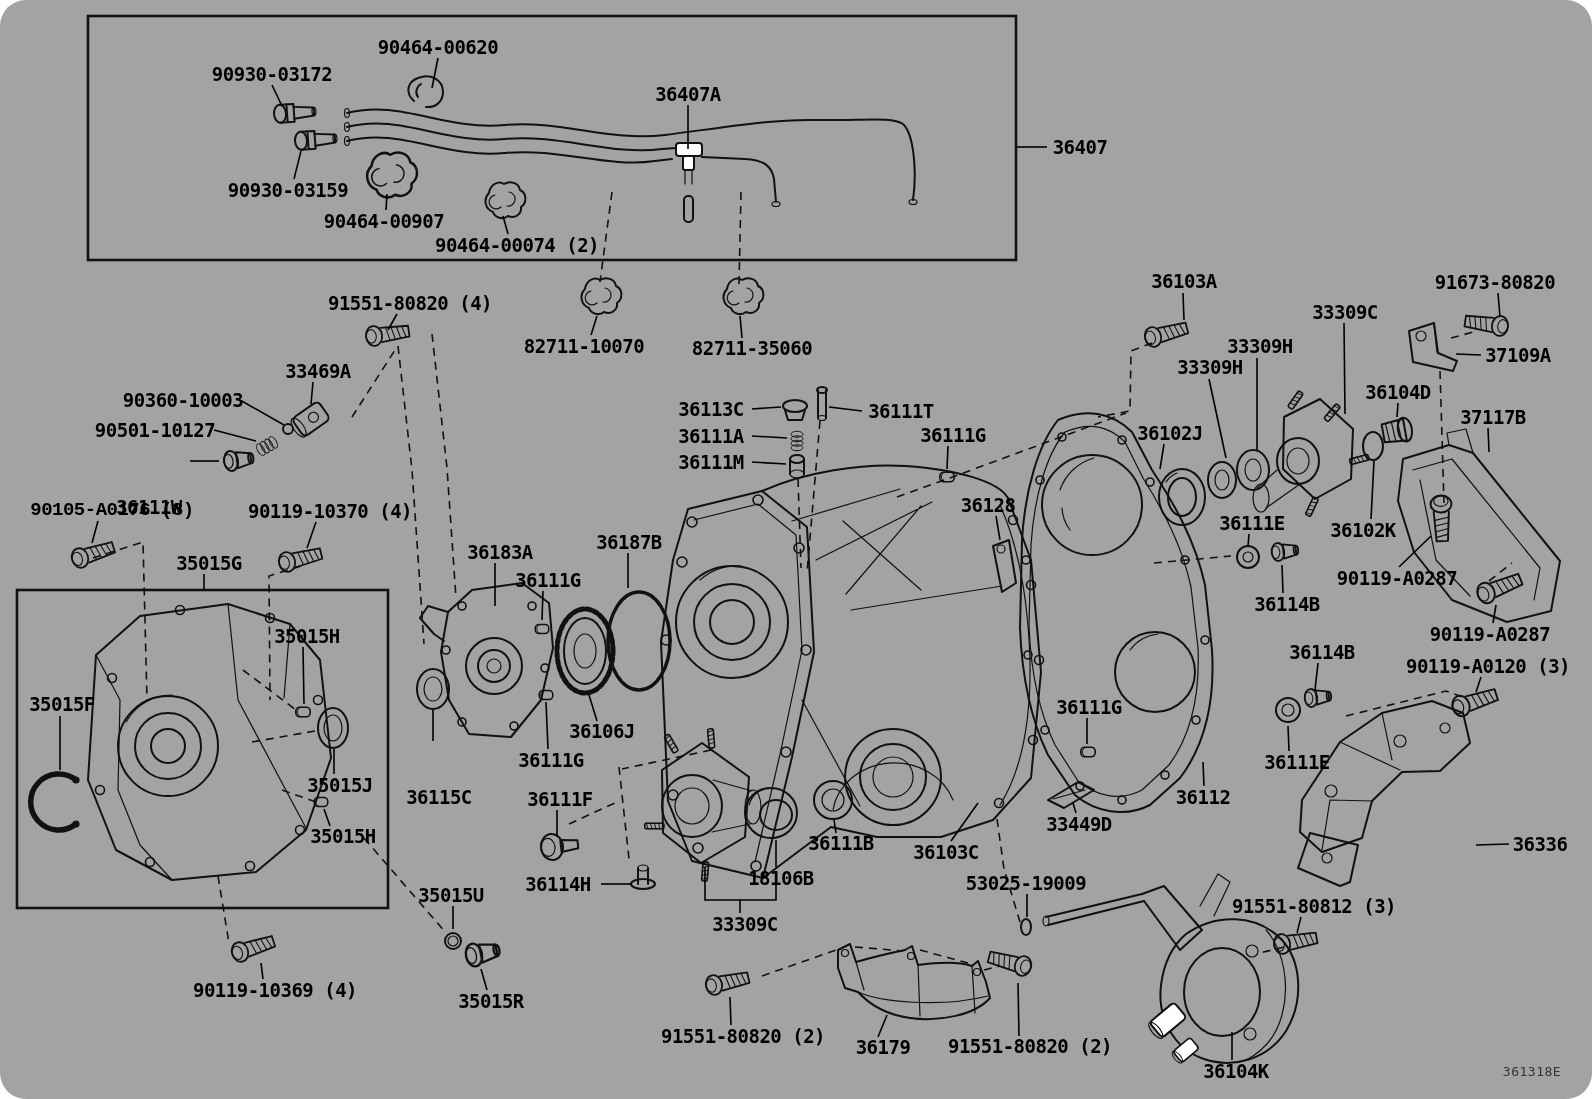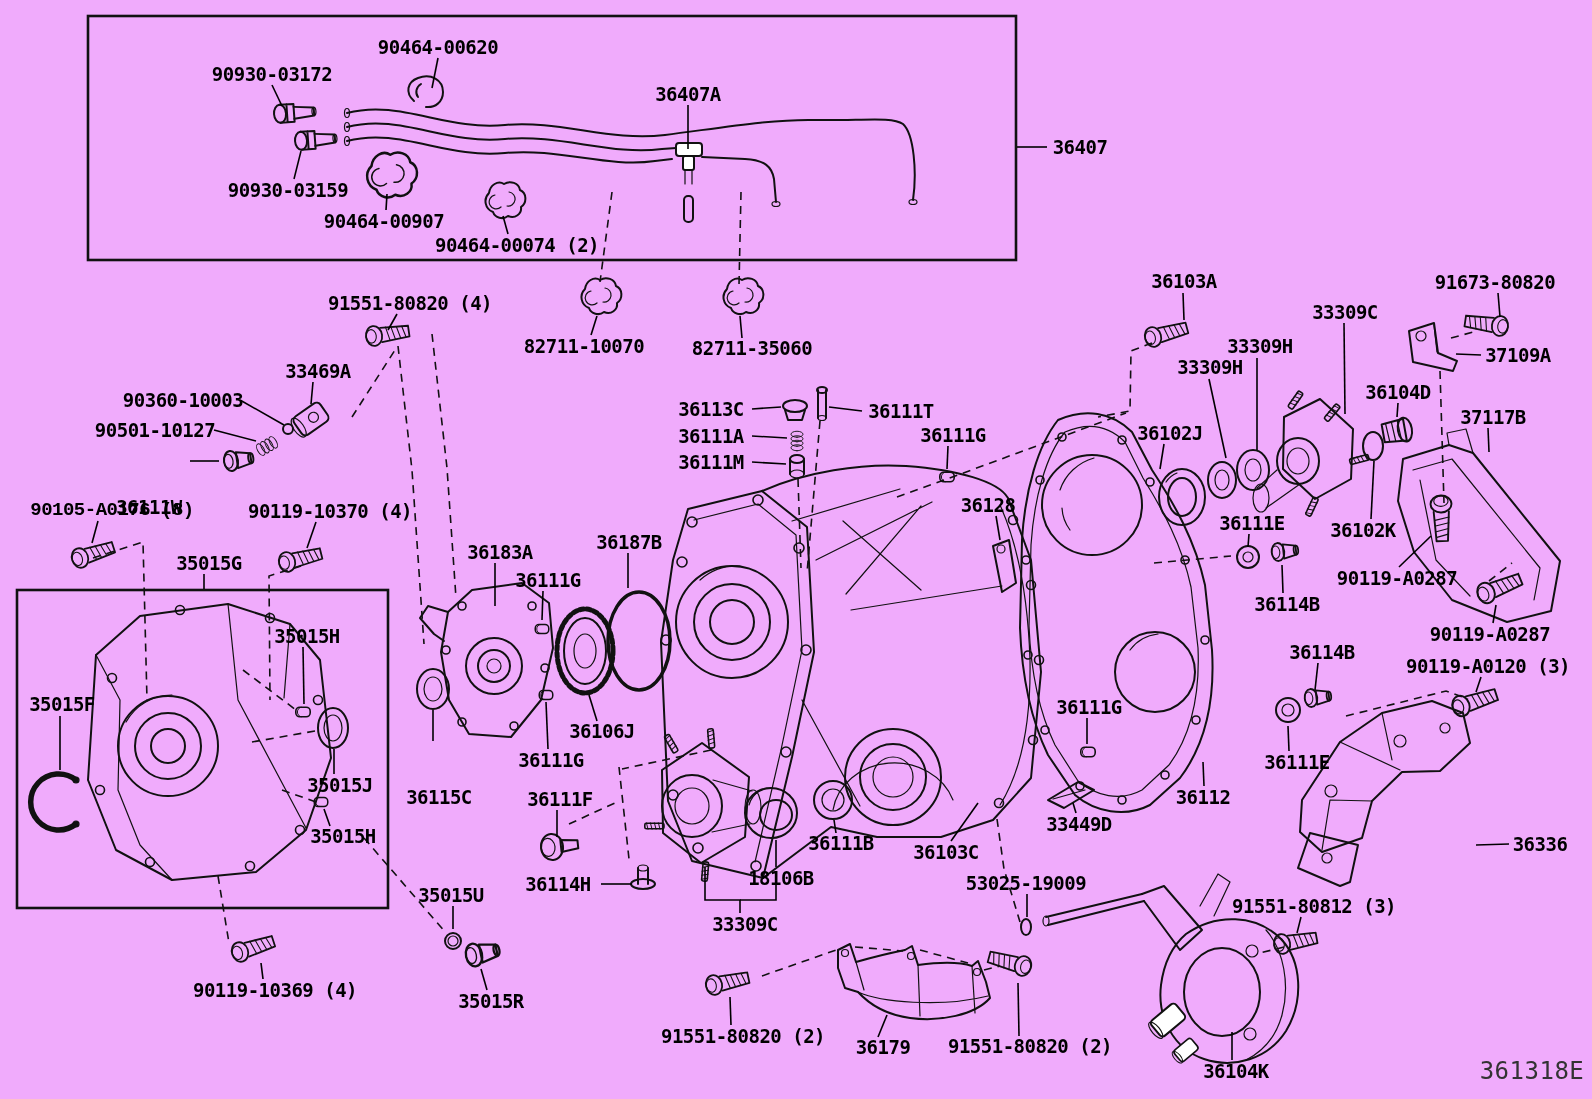--- a/index.html
+++ b/index.html
@@ -1,28 +1,28 @@
 <!DOCTYPE html>
 <html><head>
 <meta charset="utf-8">
 <style>
   html,body{margin:0;padding:0;background:#fff;}
-  .stage{position:relative;width:1592px;height:1099px;background:#f0abfc;overflow:hidden;
-         font-family:"DejaVu Sans Mono","Liberation Mono",monospace;}
+  .stage{position:relative;width:1592px;height:1099px;background:#a3a3a3;overflow:hidden;
+         font-family:"DejaVu Sans Mono","Liberation Mono",monospace;border-radius:26px;}
   svg{position:absolute;left:0;top:0;}
   svg .ln{stroke:#111;fill:none;stroke-width:2;stroke-linecap:round;stroke-linejoin:round;}
   svg .thin{stroke-width:1.2;}
   svg .box{stroke:#111;fill:none;stroke-width:2.6;}
   svg .dash{stroke:#111;fill:none;stroke-width:1.6;stroke-dasharray:8 6;}
   svg .leader{stroke:#000;fill:none;stroke-width:1.6;}
   svg .dot{fill:none;stroke:#111;stroke-width:1.6;}
   svg .wfill{fill:#fff;stroke:#111;stroke-width:2;stroke-linejoin:round;}
   .part-label{position:absolute;transform:translate(-50%,-50%);font-weight:bold;font-size:19px;
               letter-spacing:-0.5px;color:#000;white-space:pre;line-height:1;}
-  .drawing-code{position:absolute;transform:translate(-50%,-50%);font-size:24px;color:#333;
+  .drawing-code{position:absolute;transform:translate(-50%,-50%);font-size:13px;color:#333;
                 letter-spacing:0.5px;white-space:pre;line-height:1;}
 </style>
 </head>
 <body>
 
 <div class="stage">
 
 <svg width="1592" height="1099" viewBox="0 0 1592 1099">
   <defs>
     <g id="sym-bolt">

